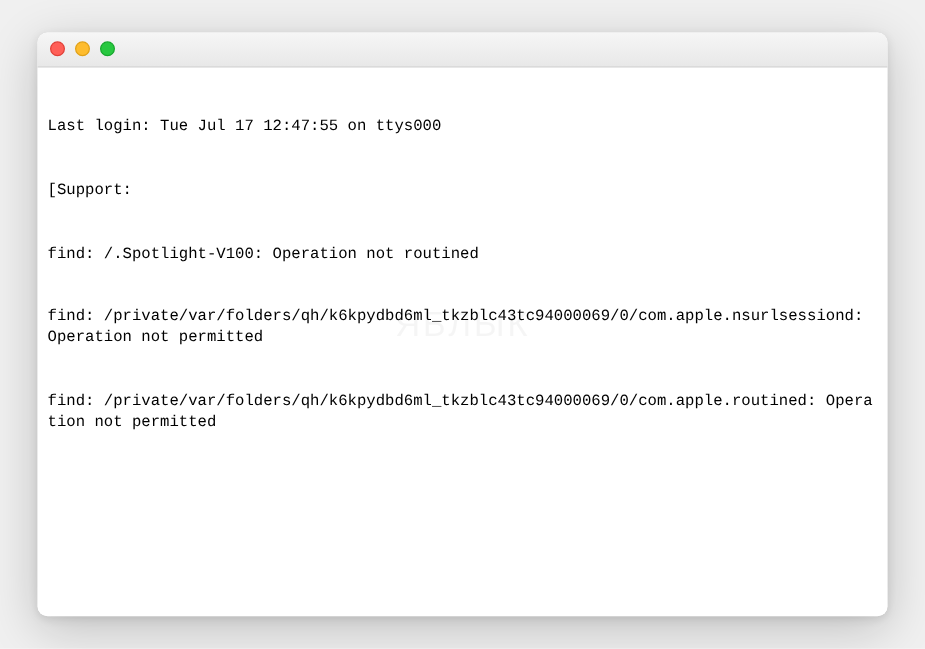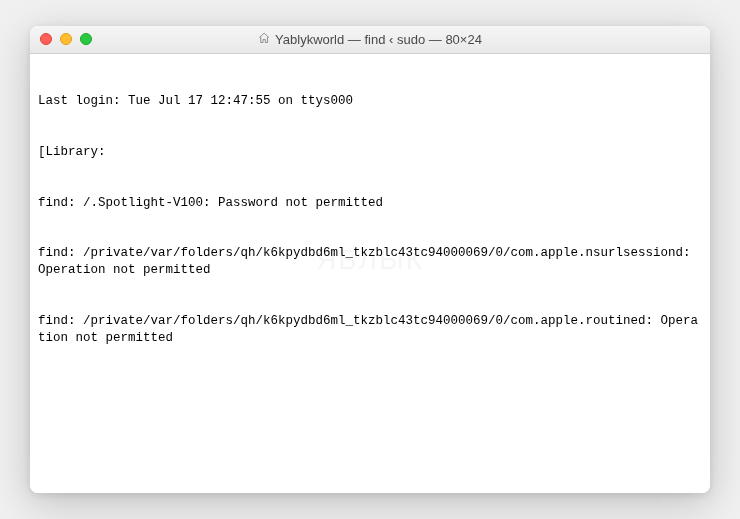--- a/index.html
+++ b/index.html
@@ -101,33 +101,25 @@
 <body>
 
 <div class="window-wrap">
   <div class="window">
     <div class="titlebar">
       <div class="traffic-lights">
         <div class="traffic-light red"></div>
         <div class="traffic-light yellow"></div>
         <div class="traffic-light green"></div>
       </div>
-      <div class="title-area">
-        <span class="icon">
-          <svg width="12" height="12" viewBox="0 0 16 16">
-            <path d="M8 1.5 L14 7 L12.5 7 L12.5 14 L9.5 14 L9.5 10 L6.5 10 L6.5 14 L3.5 14 L3.5 7 L2 7 Z" fill="none" stroke="#666" stroke-width="1.3"></path>
-          </svg>
-        </span>
-        <span>Yablykworld — find ‹ sudo — 80×24</span>
-      </div>
     </div>
     <div class="terminal-body">
       <span class="terminal-line">Last login: Tue Jul 17 12:47:55 on ttys000</span>
-      <span class="terminal-line">[Library:</span>
-      <span class="terminal-line">find: /.Spotlight-V100: Password not permitted</span>
+      <span class="terminal-line">[Support:</span>
+      <span class="terminal-line">find: /.Spotlight-V100: Operation not routined</span>
       <span class="terminal-line">find: /private/var/folders/qh/k6kpydbd6ml_tkzblc43tc94000069/0/com.apple.nsurlsessiond: Operation not permitted</span>
       <span class="terminal-line">find: /private/var/folders/qh/k6kpydbd6ml_tkzblc43tc94000069/0/com.apple.routined: Operation not permitted</span>
       
       
       
       
       
       
     </div>
   </div>

